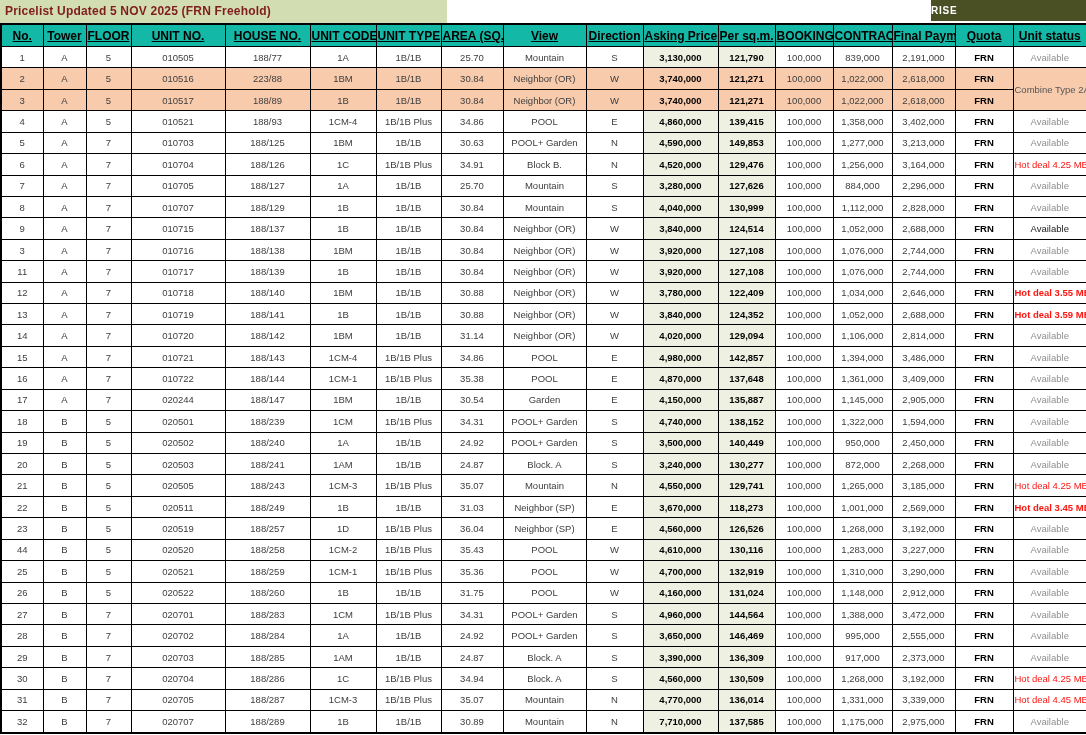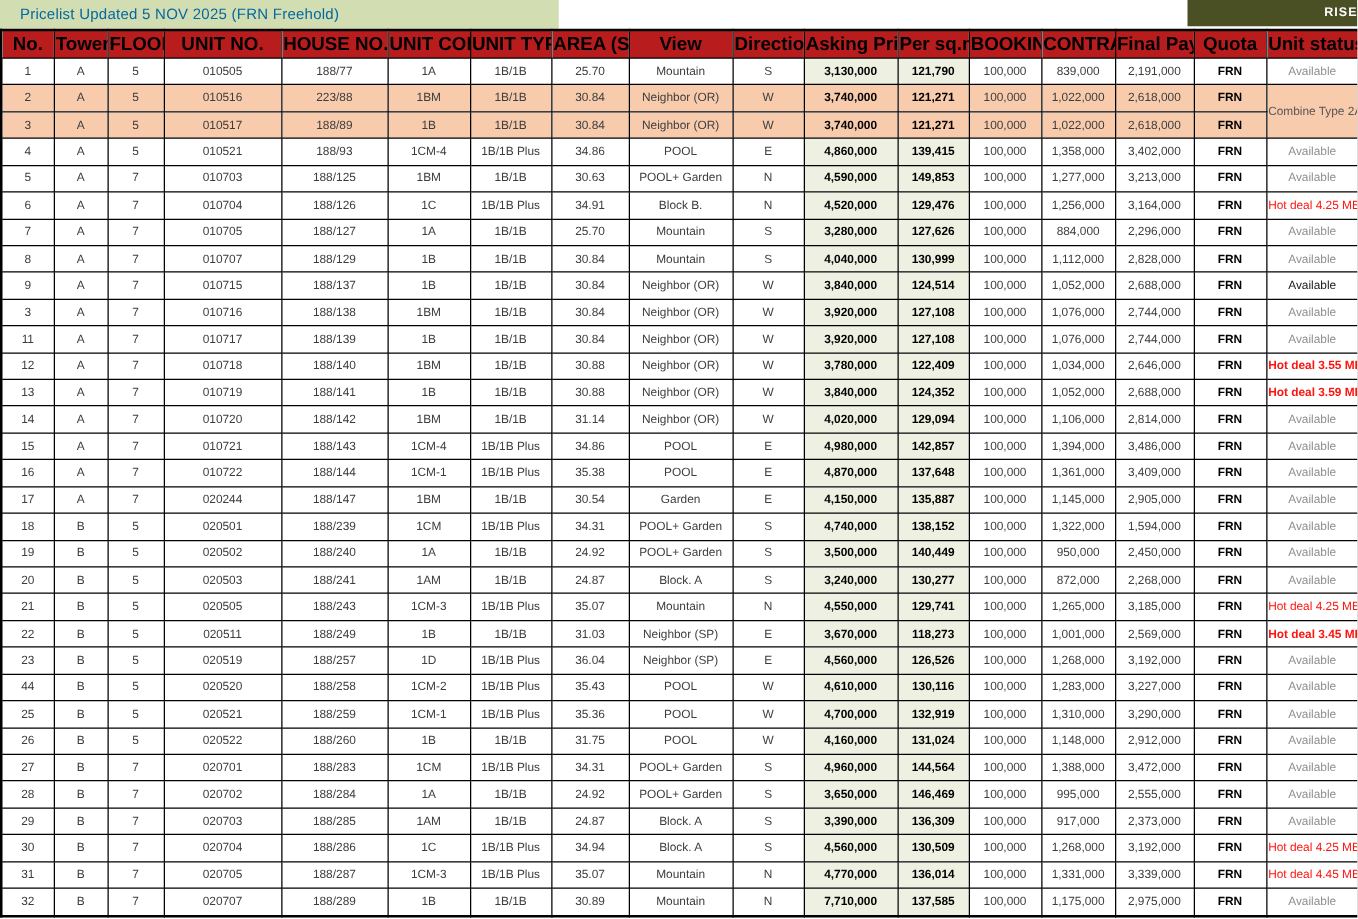--- a/index.html
+++ b/index.html
@@ -1,28 +1,28 @@
 <!DOCTYPE html>
 <html><head>
 <meta charset="utf-8">
 <style>
   html,body{margin:0;padding:0;background:#fff;}
   .page{position:relative;width:1086px;height:735px;background:#fff;
         font-family:"Liberation Sans",sans-serif;overflow:hidden;}
   .banner{position:absolute;left:0;top:0;width:447px;height:23px;background:#d3ddb2;}
-  .banner .title{display:block;font-size:12px;font-weight:normal;color:#0369a1;
-        line-height:23px;padding-left:16px;letter-spacing:.2px;white-space:nowrap;}
-  .rise{position:absolute;right:0;top:0;width:136px;height:21px;background:#4a5024;
-        color:#fff;font-weight:bold;font-size:10px;text-align:right;line-height:22px;
+  .banner .title{display:block;font-size:12px;font-weight:bold;color:#7f1d1d;
+        line-height:23px;padding-left:5px;letter-spacing:.2px;white-space:nowrap;}
+  .rise{position:absolute;right:0;top:0;width:155px;height:21px;background:#4a5024;
+        color:#fff;font-weight:bold;font-size:10px;text-align:left;line-height:22px;
         letter-spacing:.8px;cursor:pointer;}
   table{position:absolute;top:23px;left:0;width:1086px;height:711px;
         border-collapse:collapse;table-layout:fixed;border:2px solid #000;}
   th,td{border:1px solid #000;text-align:center;vertical-align:middle;
         overflow:hidden;white-space:nowrap;padding:0 1px;}
-  th{background:#b91c1c;font-size:15px;font-weight:bold;color:#000;height:21px;}
+  th{background:#14b8a6;font-size:12px;font-weight:bold;color:#000;height:21px;text-decoration:underline;}
   td{font-size:9.5px;color:#3d3d3d;background:#fff;}
   td.price{font-weight:bold;color:#000;background:#eef1e2;}
   td.quota{font-weight:bold;color:#000;}
   tr.hl td{background:#f8cbad;}
   td.st-gray{color:#8f8f8f;}
   td.st-dark{color:#1a1a1a;}
   td.st-red{color:#fe1510;}
   td.st-red-bold{color:#fe1510;font-weight:bold;}
   td.combine{color:#555;background:#f8cbad;font-size:9.5px;}
 </style>

